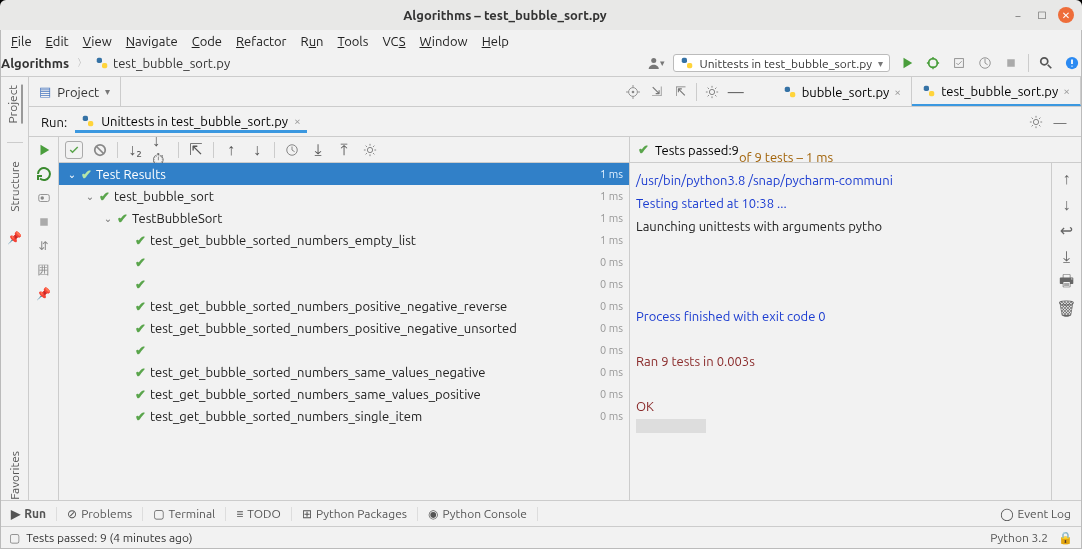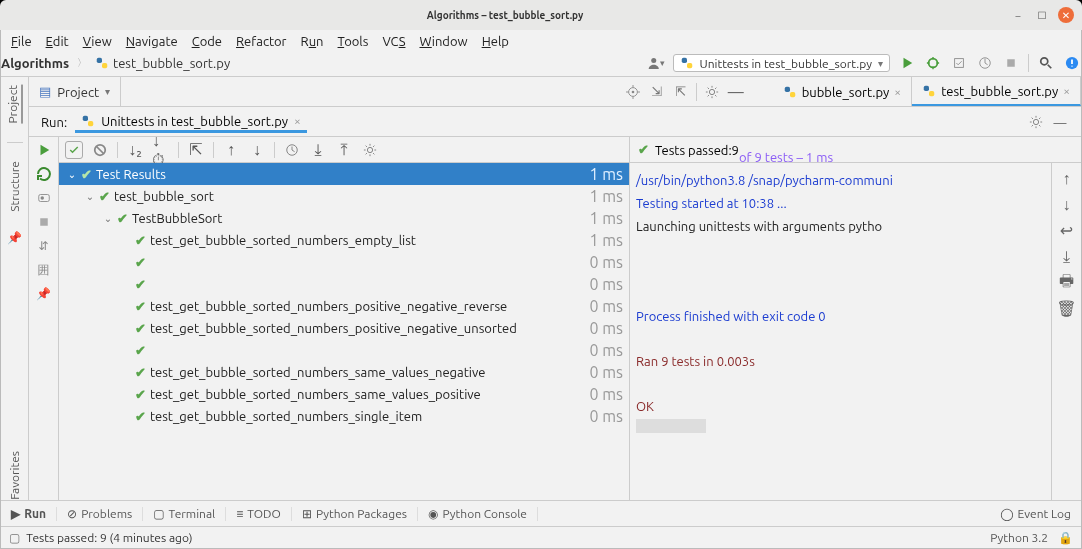--- a/index.html
+++ b/index.html
@@ -1,18 +1,18 @@
 <!DOCTYPE html>
 <html><head>
 <meta charset="utf-8">
 <style>
 * { margin: 0; padding: 0; box-sizing: border-box; font-family: "Segoe UI", Ubuntu, Arial, sans-serif; }
 body { width: 1082px; height: 549px; background: #000; display: flex; flex-direction: column; overflow: hidden; }
 .titlebar { height: 30px; background: #e8e8e7; display: flex; align-items: center; padding: 0 8px; border-top-left-radius: 6px; border-top-right-radius: 6px; }
-.titlebar .title { flex: 1; text-align: center; color: #333; font-size: 10px; font-weight: bold; }
+.titlebar .title { flex: 1; text-align: center; color: #333; font-size: 13px; font-weight: bold; }
 .winbtn { width: 16px; height: 16px; border-radius: 50%; margin-left: 8px; display: flex; align-items: center; justify-content: center; font-size: 10px; color: #555; }
 .winbtn.close { background: #ee6d3a; color: #fff; }
 .app { flex: 1; background: #f2f2f2; display: flex; flex-direction: column; border: 1px solid #bbb; border-top: none; }
 .menubar { display: flex; gap: 14px; padding: 4px 10px; font-size: 13px; background: #f2f2f2; color: #222; }
 .menubar span u { text-decoration: underline; }
 .navbar { display: flex; align-items: center; padding: 2px 0 4px; font-size: 13px; color: #333; border-bottom: 1px solid #ccc; }
 .navbar .crumb { display: flex; align-items: center; gap: 4px; }
 .navbar .sep { color: #999; margin: 0 4px; }
 .pyicon { width: 14px; height: 14px; display: inline-block; }
 .pyicon svg { display:block; }
@@ -41,28 +41,28 @@
 .testpane { flex: 1; display: flex; min-height: 0; }
 .runcol { width: 30px; background: #f2f2f2; display: flex; flex-direction: column; align-items: center; gap: 6px; padding-top: 4px; border-right: 1px solid #ccc; }
 
 .tree-area { width: 570px; display: flex; flex-direction: column; }
 .tree-toolbar { height: 26px; display: flex; align-items: center; padding: 0 6px; gap: 8px; border-bottom: 1px solid #ccc; }
 .tree-toolbar .iconbtn { color: #555; }
 .tree { flex: 1; overflow: auto; font-size: 13px; color: #222; }
 .tree-row { display: flex; align-items: center; height: 22px; padding-right: 6px; }
 .tree-row.hdr { background: #3180c8; color: #fff; }
 .tree-row .pad { display: inline-block; }
-.tree-row .time { margin-left: auto; color: #999; font-size: 16px; }
+.tree-row .time { margin-left: auto; color: #999; font-size: 11px; }
 .tree-row.hdr .time { color: #dfefff; }
 .pass-icon { color: #5aa54c; margin-right: 4px; font-weight: bold; }
 .exp { color: #777; margin-right: 4px; width: 10px; display: inline-block; text-align: center; font-size: 10px; }
 .console-area { flex: 1; display: flex; flex-direction: column; border-left: 1px solid #ccc; }
 .console-hdr { height: 26px; display: flex; align-items: center; padding: 0 8px; font-size: 13px; border-bottom: 1px solid #ccc; }
 .console-hdr .pass-icon { margin-right: 6px; }
-.console-hdr .grey { color: #8b5cf6; margin-top: 14px; }
+.console-hdr .grey { color: #a16207; margin-top: 14px; }
 .console-body { flex: 1; display:flex; }
 .console-text { flex:1; padding: 6px 6px; font-family: "DejaVu Sans Mono","Courier New",monospace; font-size: 13px; line-height: 1.7; white-space: pre; overflow: hidden; color: #222; }
 .console-text .blue { color: #1a3bd0; }
 .console-text .maroon { color: #8a2a2a; }
 .console-text .grayblock { display:inline-block; width:70px; height:14px; background:#ddd; }
 .console-right { width: 30px; border-left: 1px solid #ccc; display:flex; flex-direction:column; align-items:center; gap:8px; padding-top:6px; color:#666; }
 .bottombar { height: 26px; border-top: 1px solid #ccc; display: flex; align-items: center; font-size: 12px; color: #555; background:#f2f2f2; }
 .bottombar .bitem { display: flex; align-items: center; gap: 4px; padding: 0 10px; border-right: 1px solid #ddd; }
 .bottombar .bitem.run { font-weight: bold; }
 .bottombar .spacer { flex: 1; }

